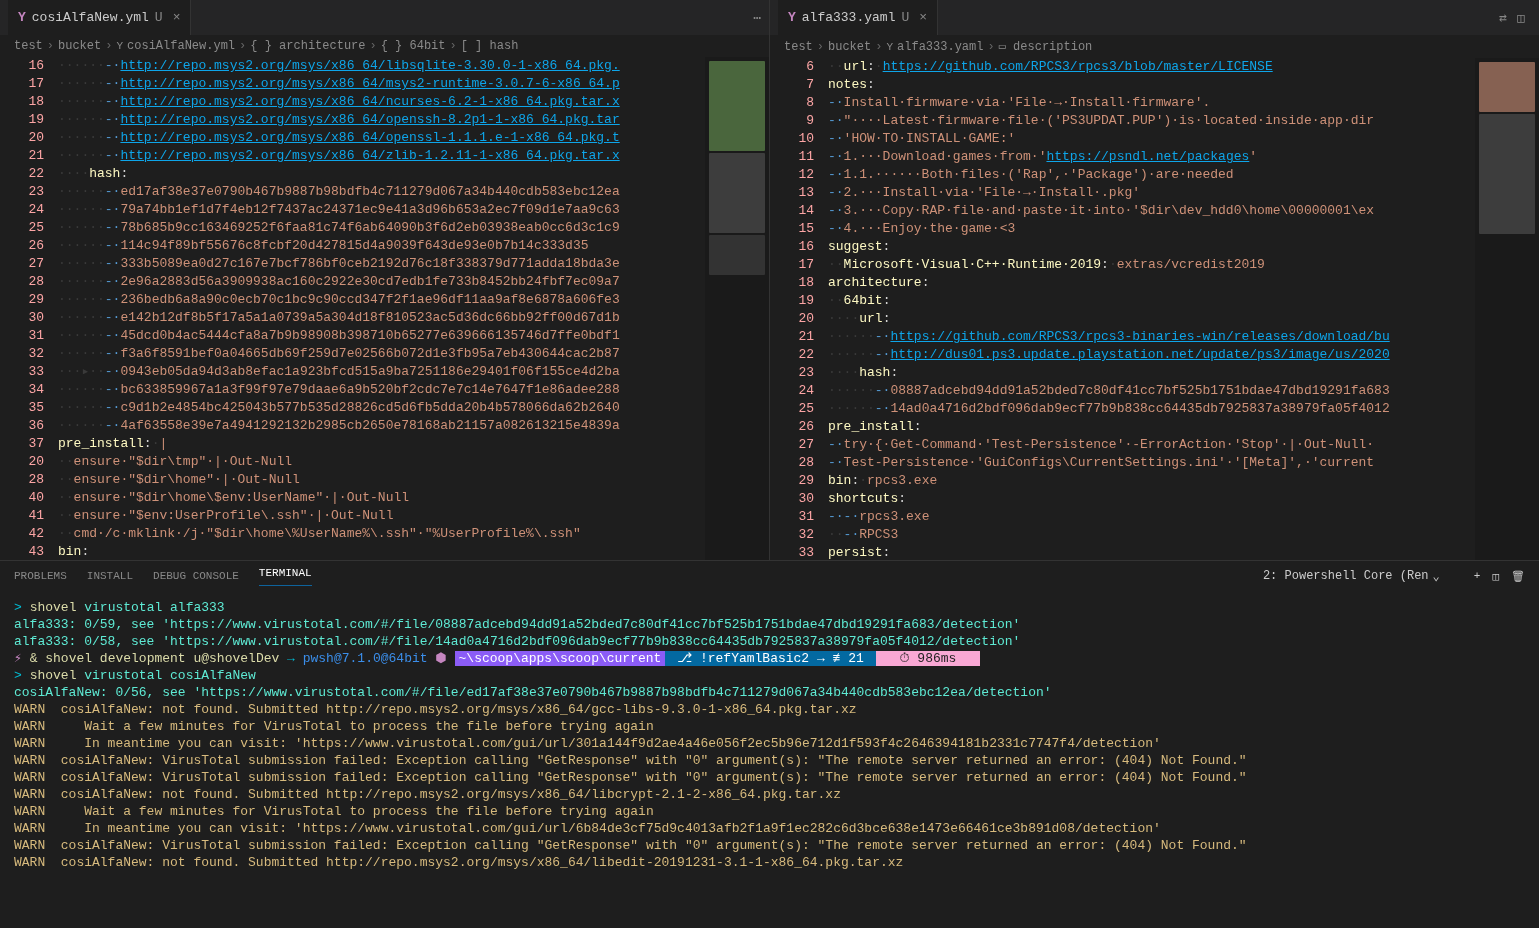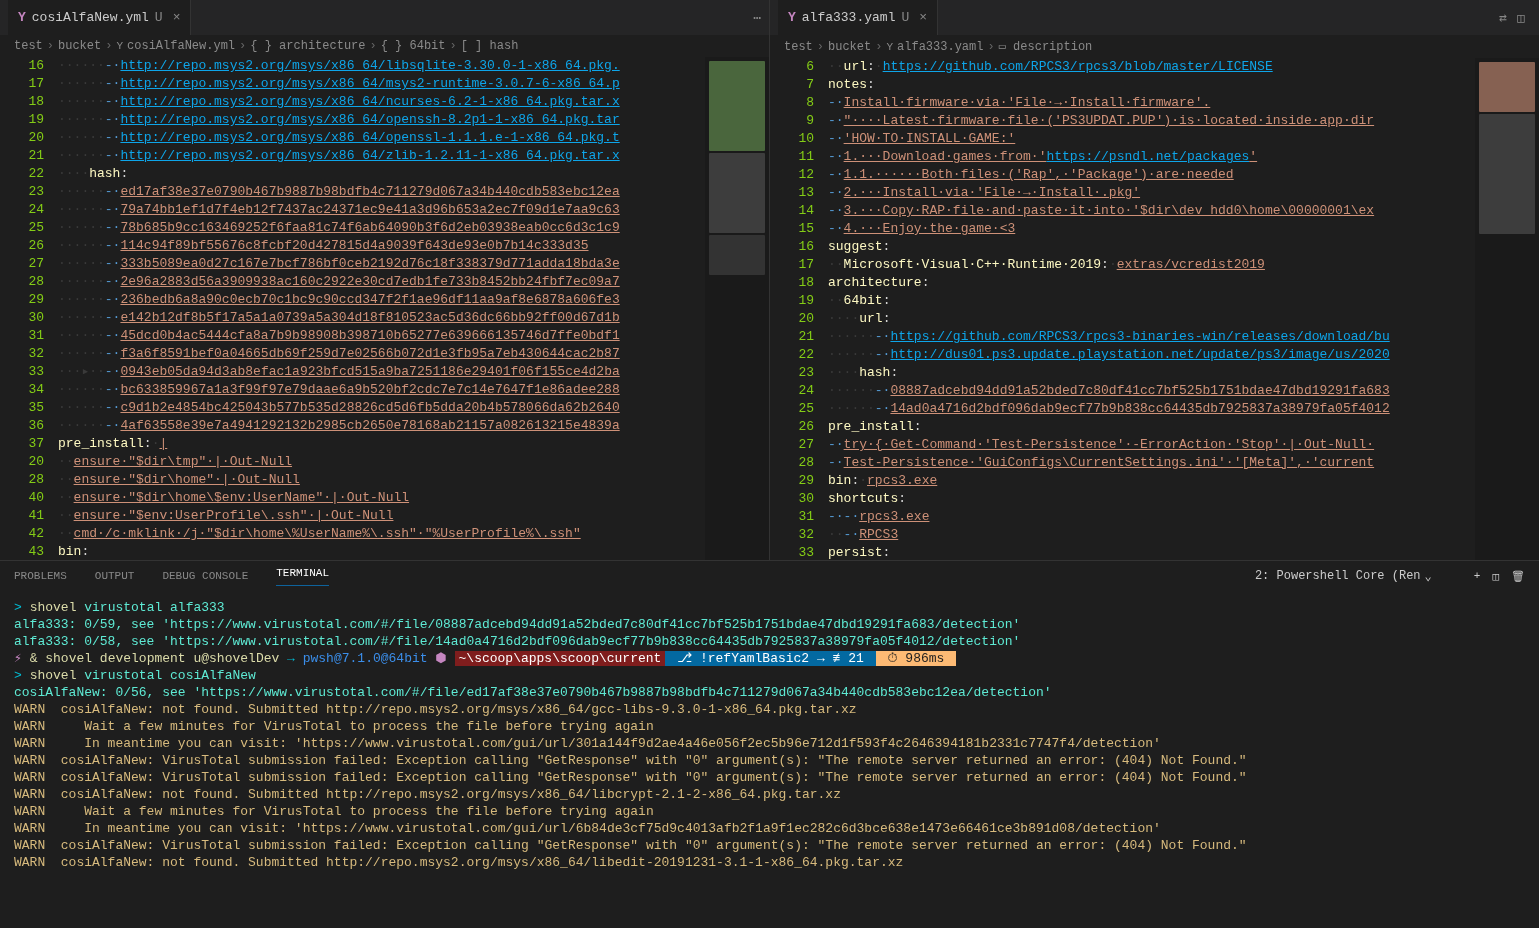--- a/index.html
+++ b/index.html
@@ -22,44 +22,44 @@
 .tab .icon-y { color: #c586c0; font-weight: bold; }
 .tab .mod { color: #888; }
 .tab .close { color: #888; margin-left: 4px; }
 .tabbar .spacer { flex: 1; }
 .tabbar .dots { color: #888; }
 .right-icons { display: flex; gap: 10px; padding-right: 6px; color: #888; }
 .breadcrumb { display: flex; align-items: center; gap: 4px; padding: 4px 14px; color: #8a8a8a; font-size: 12px; background: #1e1e1e; }
 .breadcrumb .sep { color: #666; }
 .breadcrumb .icon-inline { font-size: 11px; }
 .editor { flex: 1; overflow: hidden; display: flex; background: #1e1e1e; }
-.gutter { width: 58px; text-align: right; color: #84cc16; padding-right: 14px; user-select: none; }
+.gutter { width: 58px; text-align: right; color: #fca5a5; padding-right: 14px; user-select: none; }
 .code { flex: 1; overflow: hidden; white-space: pre; }
 .line { height: 18px; line-height: 18px; }
 .code .line { white-space: pre; overflow: hidden; text-overflow: clip; }
 .ws { color: #3a3a3a; }
 .dash { color: #569cd6; }
 .key { color: #fef9c3; }
-.str { color: #ce9178; text-decoration: underline; }
+.str { color: #ce9178; }
 .link { color: #0ea5e9; text-decoration: underline; }
 .minimap { width: 64px; background: #1a1a1a; position: relative; }
 .mm-block { position: absolute; left: 4px; right: 4px; border-radius: 1px; opacity: 0.6; }
 .panel { flex: 1; display: flex; flex-direction: column; background: #1e1e1e; border-top: 1px solid #333; }
-.panel-tabs { display: flex; align-items: center; padding: 0 14px; height: 30px; gap: 28px; font-size: 11px; color: #888; }
+.panel-tabs { display: flex; align-items: center; padding: 0 14px; height: 30px; gap: 20px; font-size: 11px; color: #888; }
 .panel-tabs .ptab.active { color: #fff; border-bottom: 1px solid #0e639c; padding-bottom: 6px; }
 .panel-tabs .spacer { flex: 1; }
 .panel-select { color: #ccc; font-size: 12px; display: flex; align-items: center; gap: 4px; }
 .panel-actions { display: flex; gap: 12px; color: #ccc; margin-left: 14px; }
 .terminal { flex: 1; padding: 8px 14px; font-size: 13px; line-height: 17px; overflow: hidden; white-space: pre; }
 .t-cmd { color: #5eead4; }
 .t-yellow { color: #dcdcaa; }
 .t-warn { color: #d7ba7d; }
-.t-path-blue { background: #7f1d1d; color: #fff; padding: 0 4px; }
+.t-path-blue { background: #8b5cf6; color: #fff; padding: 0 4px; }
 .t-path-red { background: #0369a1; color: #fff; padding: 0 4px; }
-.t-path-cyan { background: #fdba74; color: #1e1e1e; padding: 0 4px; text-align: center; }
+.t-path-cyan { background: #f9a8d4; color: #1e1e1e; padding: 0 16px; text-align: center; }
 .t-arrow { color: #00bcd4; }
 </style>
 </head>
 <body>
 
 <div class="top">
 
   <div class="pane">
     <div class="tabbar">
       <div class="tab">
@@ -185,21 +185,21 @@
         <div class="mm-block" style="top:4px;height:50px;background:#ce9178"></div>
         <div class="mm-block" style="top:56px;height:120px;background:#555"></div>
       </div>
     </div>
   </div>
 </div>
 
 <div class="panel">
   <div class="panel-tabs">
     <span class="ptab">PROBLEMS</span>
-    <span class="ptab">OUTPUT</span>
+    <span class="ptab">INSTALL</span>
     <span class="ptab">DEBUG CONSOLE</span>
     <span class="ptab active">TERMINAL</span>
     <div class="spacer"></div>
     <div class="panel-select">
       <span>2: Powershell Core (Ren</span>
       <span>⌄</span>
     </div>
     <div class="panel-actions">
       <span>+</span>
       <span>◫</span>

